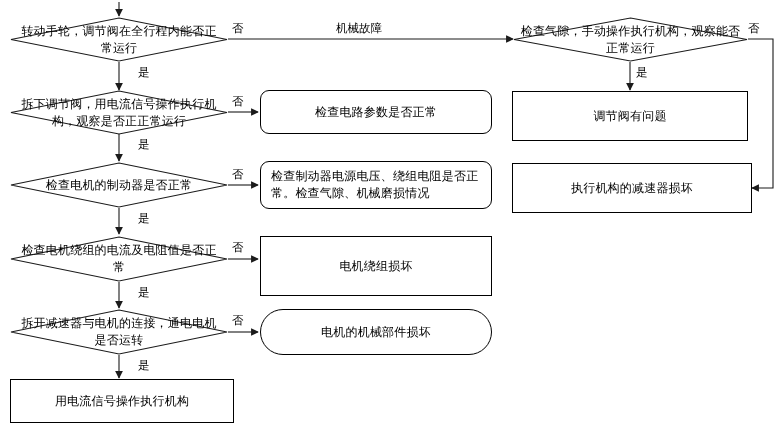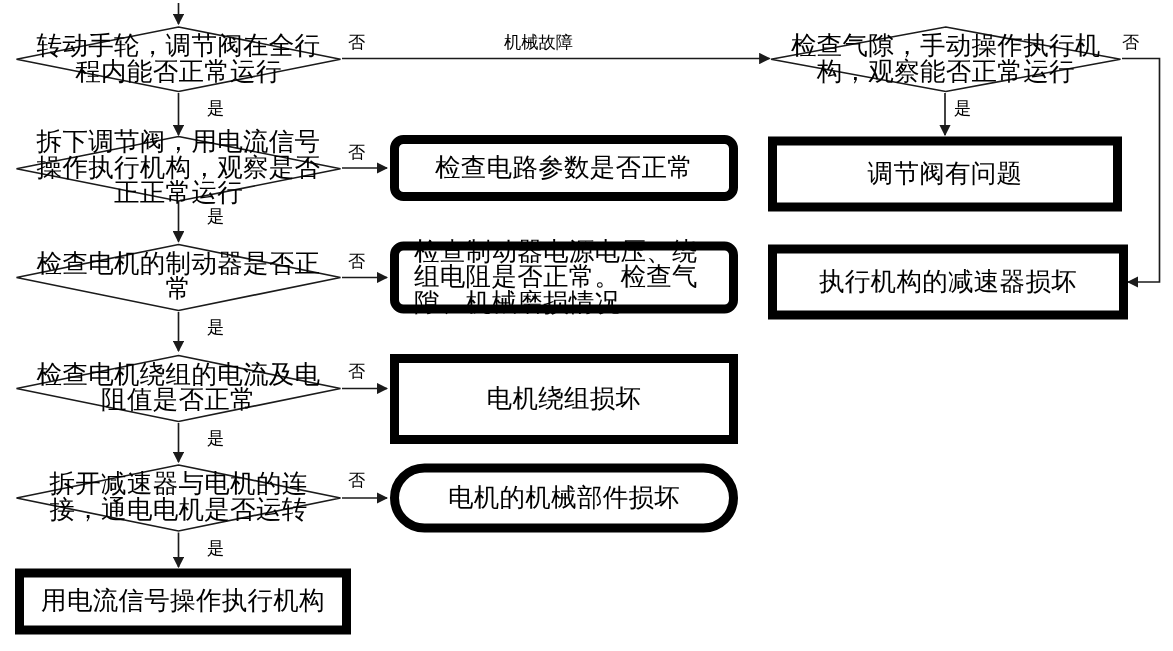--- a/index.html
+++ b/index.html
@@ -25,26 +25,26 @@
     height: 434px;
   }
   .node {
     position: absolute;
     box-sizing: border-box;
     display: flex;
     align-items: center;
     justify-content: center;
     text-align: center;
     color: #000000;
-    font-size: 17px;
+    font-size: 12px;
     line-height: 17px;
     letter-spacing: 0.2px;
   }
   .node-box {
-    border: 6px solid #000000;
+    border: 1px solid #000000;
     background: #ffffff;
   }
   .node-box.rounded {
     border-radius: 9px;
   }
   .node-box .node-text {
     padding: 0 10px;
   }
   .node-diamond {
     background: transparent;

